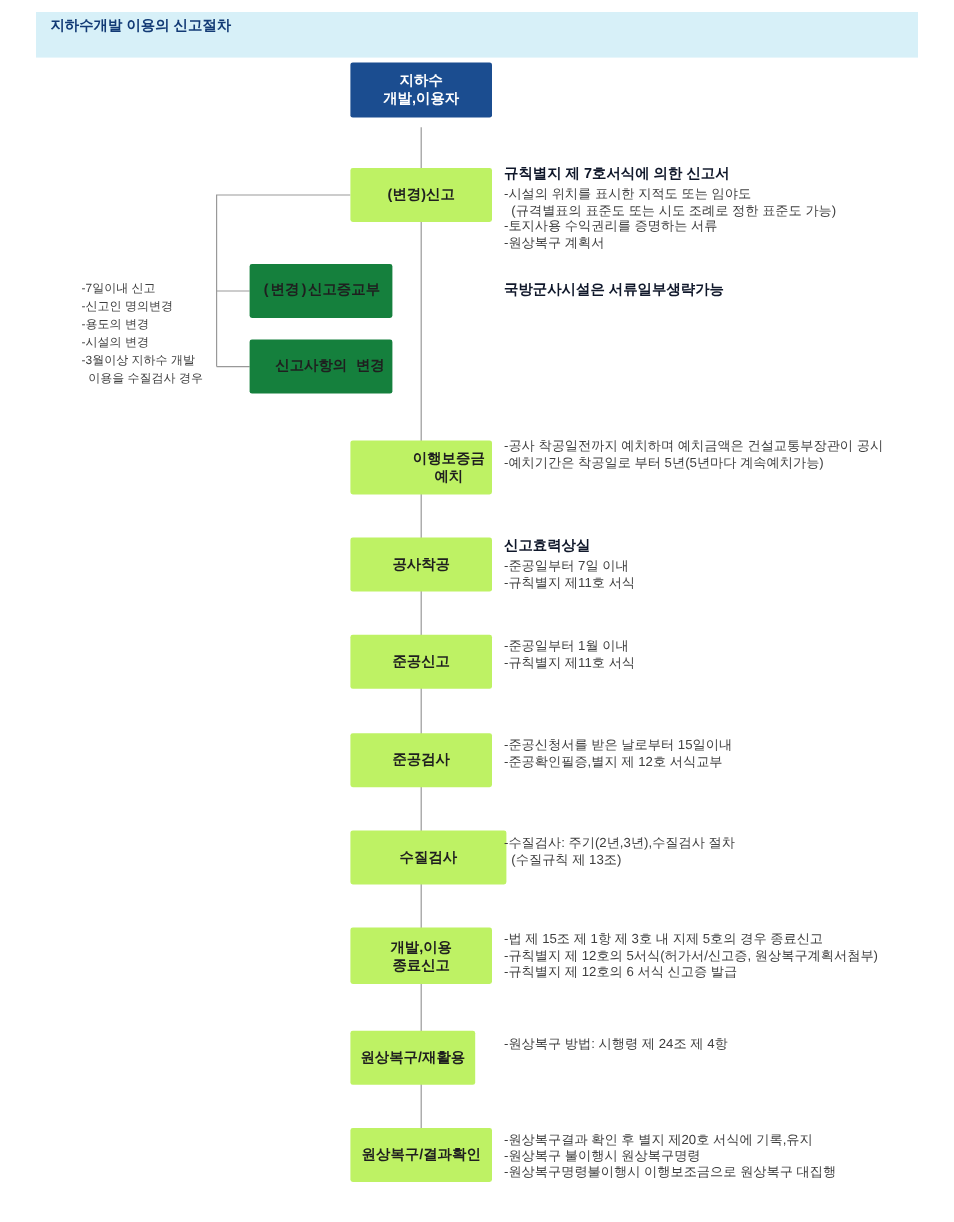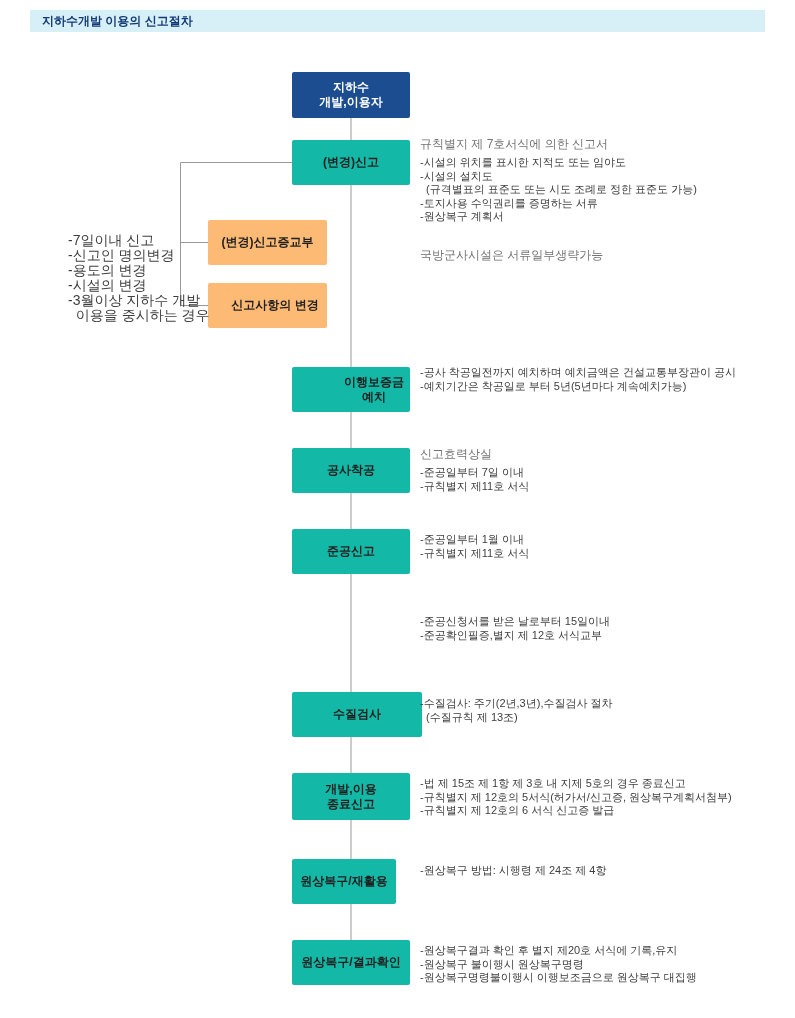--- a/index.html
+++ b/index.html
@@ -5,106 +5,106 @@
   * { margin:0; padding:0; box-sizing:border-box; }
   html,body { background:#ffffff; }
   body {
     width:795px; height:1018px;
     font-family:"Liberation Sans", sans-serif;
     position:relative;
   }
   .page { position:relative; width:795px; height:1018px; background:#ffffff; overflow:hidden; }
 
   .title-bar {
-    position:absolute; left:30px; top:10px; width:735px; height:22px;
+    position:absolute; left:30px; top:10px; width:735px; height:38px;
     background:#d7f0f8; color:#123a75;
     font-size:12px; font-weight:bold; line-height:22px; padding-left:12px;
   }
 
   .connectors { position:absolute; left:0; top:0; width:795px; height:1018px; }
 
   .node {
     position:absolute;
     display:flex; align-items:center; justify-content:center;
     text-align:center;
     font-size:12px; font-weight:bold; color:#1f1f1f;
     white-space:pre-line; line-height:1.25;
     border-radius:2px;
   }
   .node.dark  { background:#1b4d90; color:#ffffff; }
-  .node.blue  { background:#14b8a6; }
-  .node.green { background:#fdba74; }
+  .node.blue  { background:#bef264; }
+  .node.green { background:#15803d;font-family:Liberation Mono, monospace; }
 
   .left-note {
     position:absolute; left:68px; top:233px;
-    font-size:14px; color:#3e3e3e; line-height:15px;
+    font-size:10px; color:#3e3e3e; line-height:15px;
   }
   .left-note .line { white-space:pre; }
 
   .ann {
     position:absolute; left:420px; width:370px;
     font-size:11px; color:#3e3e3e; line-height:13.5px;
   }
   .ann .line { white-space:pre; }
   .ann .g {
-    color:#737373; font-weight:normal; font-size:12px; line-height:16px;
+    color:#0f172a; font-weight:bold; font-size:12px; line-height:16px;
   }
   .ann .g.title { margin-bottom:4px; }
   .ann .g.note  { margin-top:23px; }
 </style>
 </head>
 <body>
 
 <div class="page">
 
   <div class="title-bar">지하수개발 이용의 신고절차</div>
 
   <svg class="connectors" width="795" height="1018" viewBox="0 0 795 1018">
     <line x1="351" y1="106" x2="351" y2="940" stroke="#999999" stroke-width="1"></line>
     <path d="M292 162.5 H180.5 V305.5 M180.5 242.5 H208 M180.5 305.5 H208" fill="none" stroke="#999999" stroke-width="1"></path>
   </svg>
 
-  <div class="node dark" style="left:292px; top:72px;  width:118px; height:46px;">지하수
+  <div class="node dark" style="left:292px; top:52px;  width:118px; height:46px;">지하수
 개발,이용자</div>
 
   <div class="node blue" style="left:292px; top:140px; width:118px; height:45px;">(변경)신고</div>
 
   <div class="node green" style="left:208px; top:220px; width:119px; height:45px;">(변경)신고증교부</div>
 
   <div class="node green" style="left:208px; top:283px; width:119px; height:45px;padding-left:15px;">신고사항의 변경</div>
 
   <div class="node blue" style="left:292px; top:367px; width:118px; height:45px;padding-left:46px;">이행보증금 예치</div>
 
   <div class="node blue" style="left:292px; top:448px; width:118px; height:45px;">공사착공</div>
 
   <div class="node blue" style="left:292px; top:529px; width:118px; height:45px;">준공신고</div>
 
+  <div class="node blue" style="left:292px; top:611px; width:118px; height:45px;">준공검사</div>
 
   <div class="node blue" style="left:292px; top:692px; width:130px; height:45px;">수질검사</div>
 
   <div class="node blue" style="left:292px; top:773px; width:118px; height:47px;text-align:center;">개발,이용
 종료신고</div>
 
   <div class="node blue" style="left:292px; top:859px; width:104px; height:45px;">원상복구/재활용</div>
 
   <div class="node blue" style="left:292px; top:940px; width:118px; height:45px;">원상복구/결과확인</div>
 
   <div class="left-note">
     <div class="line">-7일이내 신고</div>
     <div class="line">-신고인 명의변경</div>
     <div class="line">-용도의 변경</div>
     <div class="line">-시설의 변경</div>
     <div class="line">-3월이상 지하수 개발</div>
-    <div class="line">  이용을 중시하는 경우</div>
+    <div class="line">  이용을 수질검사 경우</div>
   </div>
 
   <div class="ann" style="top:136px;">
     <div class="g title">규칙별지 제 7호서식에 의한 신고서</div>
     <div class="line">-시설의 위치를 표시한 지적도 또는 임야도</div>
-    <div class="line">-시설의 설치도</div>
     <div class="line">  (규격별표의 표준도 또는 시도 조례로 정한 표준도 가능)</div>
     <div class="line">-토지사용 수익권리를 증명하는 서류</div>
     <div class="line">-원상복구 계획서</div>
     <div class="g note">국방군사시설은 서류일부생략가능</div>
   </div>
 
   <div class="ann" style="top:366px;">
     <div class="line">-공사 착공일전까지 예치하며 예치금액은 건설교통부장관이 공시</div>
     <div class="line">-예치기간은 착공일로 부터 5년(5년마다 계속예치가능)</div>
   </div>

